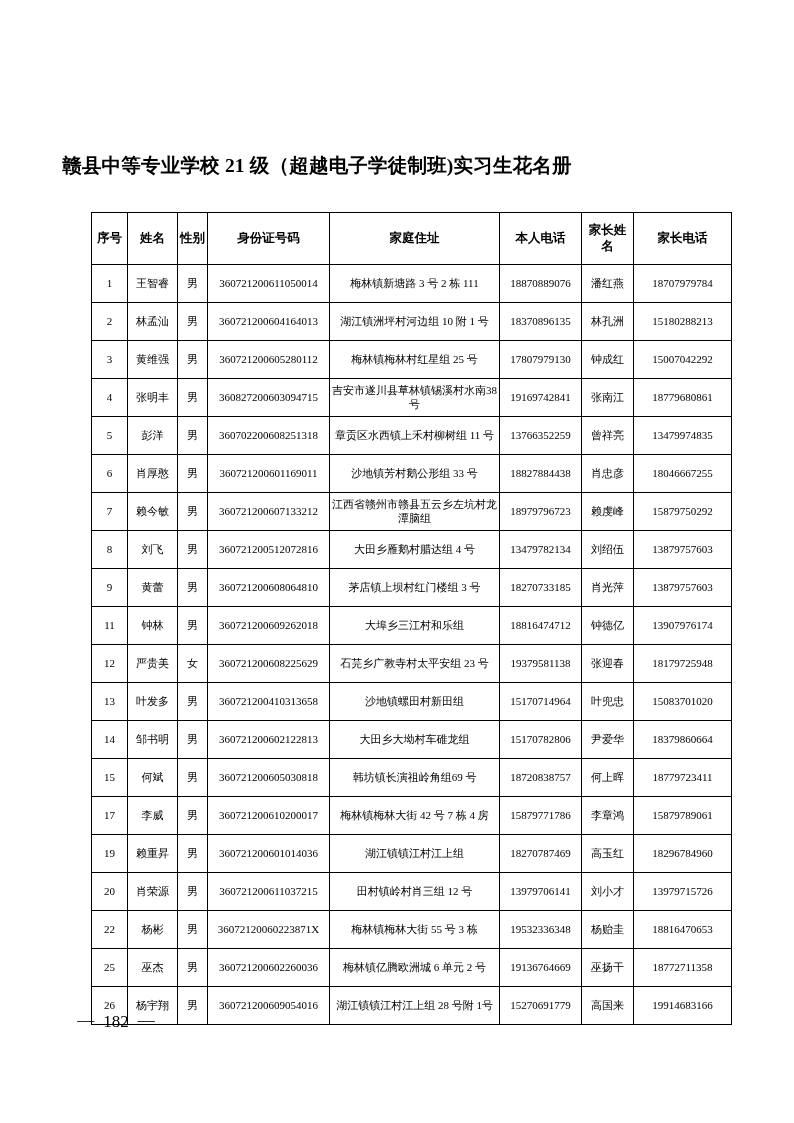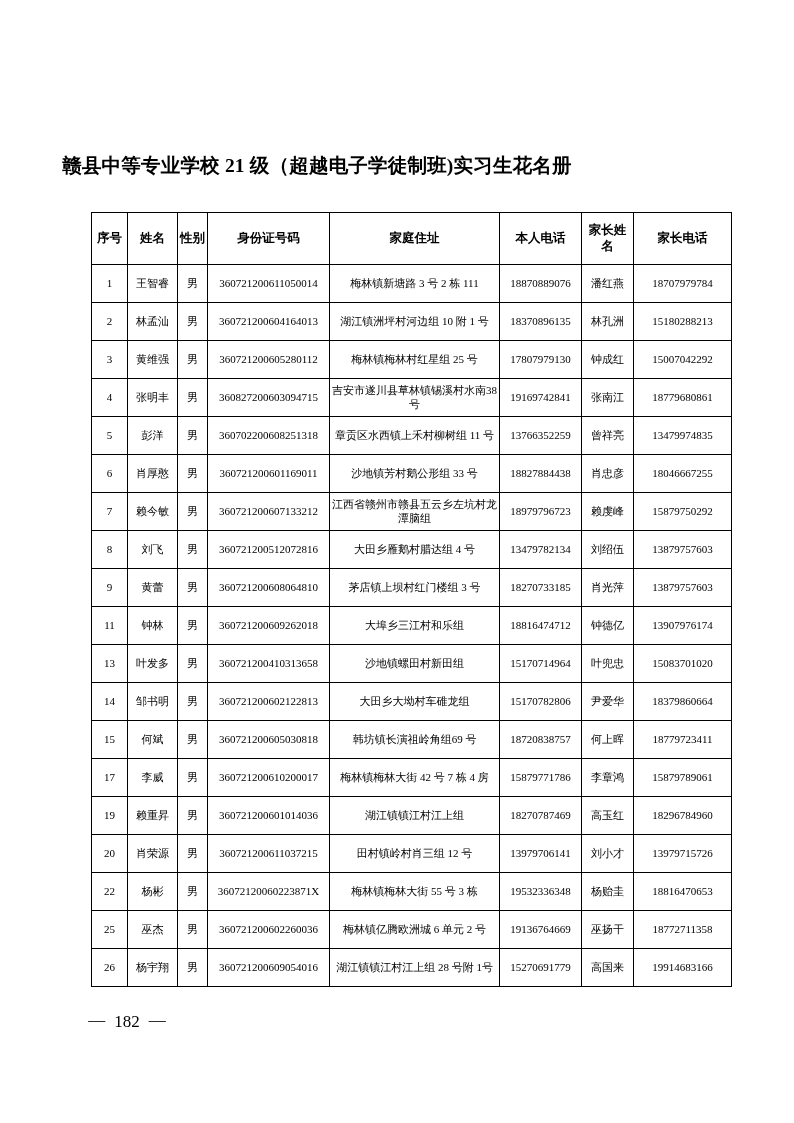--- a/index.html
+++ b/index.html
@@ -78,21 +78,20 @@
   th.two-line { line-height: 1.12; }
 
   .page-number {
     position: absolute;
     left: 0;
     top: 1010px;
     width: 647px;
     text-align: center;
     font-size: 17px;
     font-family: "Liberation Serif", "DejaVu Serif", serif;
-    padding-left: 11px;
   }
   .page-number .dash {
     display: inline-block;
     padding: 0 9px;
     vertical-align: 2px;
   }
   
   .page-number-inner {
     display: inline-block;
     margin-right: 415px;
@@ -224,20 +223,30 @@
             <td class="seq">11</td>
             <td class="name">钟林</td>
             <td class="sex">男</td>
             <td class="idnum">360721200609262018</td>
             <td class="addr">大埠乡三江村和乐组</td>
             <td class="phone">18816474712</td>
             <td class="gname">钟德亿</td>
             <td class="gphone">13907976174</td>
           </tr>
           <tr>
+            <td class="seq">12</td>
+            <td class="name">严贵美</td>
+            <td class="sex">女</td>
+            <td class="idnum">360721200608225629</td>
+            <td class="addr">石芫乡广教寺村太平安组 23 号</td>
+            <td class="phone">19379581138</td>
+            <td class="gname">张迎春</td>
+            <td class="gphone">18179725948</td>
+          </tr>
+          <tr>
             <td class="seq">13</td>
             <td class="name">叶发多</td>
             <td class="sex">男</td>
             <td class="idnum">360721200410313658</td>
             <td class="addr">沙地镇螺田村新田组</td>
             <td class="phone">15170714964</td>
             <td class="gname">叶兜忠</td>
             <td class="gphone">15083701020</td>
           </tr>
           <tr>

